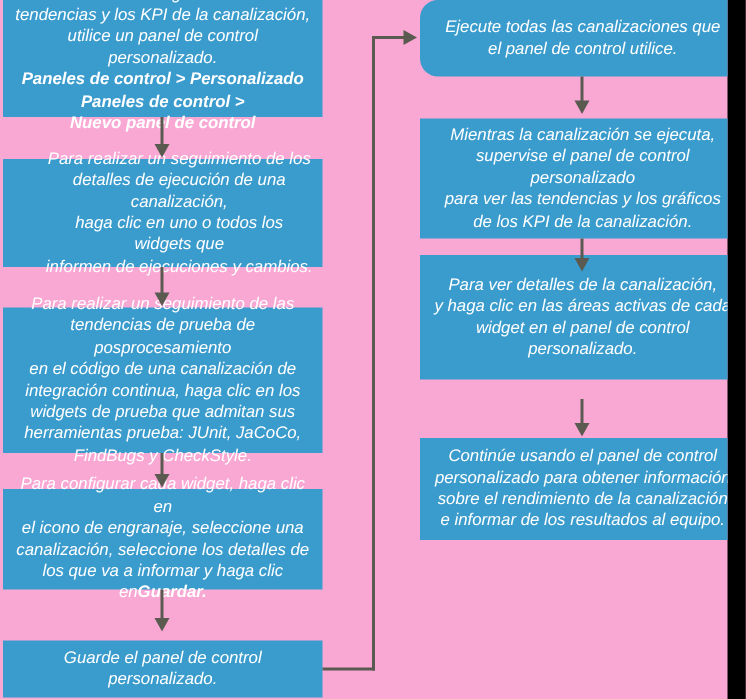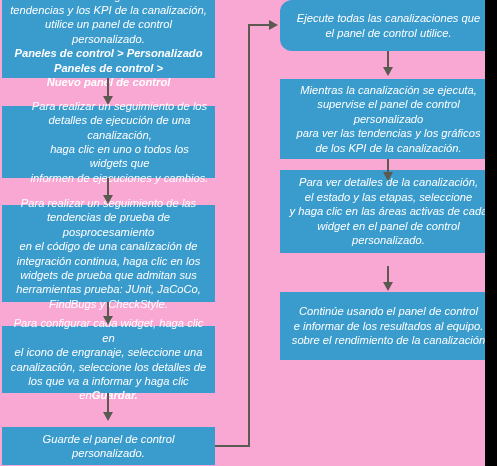--- a/index.html
+++ b/index.html
@@ -123,31 +123,31 @@
         <div>Mientras la canalización se ejecuta,</div>
         <div>supervise el panel de control personalizado</div>
         <div>para ver las tendencias y los gráficos</div>
         <div>de los KPI de la canalización.</div>
       </div>
   </div>
 
   <div class="node" style="left:280px; top:170px; width:217px; height:83px;">
     <div class="txt">
         <div>Para ver detalles de la canalización,</div>
-        <div>el estado y las etapas, seleccione</div>
         <div>y haga clic en las áreas activas de cada</div>
         <div>widget en el panel de control personalizado.</div>
       </div>
   </div>
 
   <div class="node" style="left:280px; top:292px; width:217px; height:68px;">
     <div class="txt">
         <div>Continúe usando el panel de control</div>
+        <div>personalizado para obtener información</div>
+        <div>sobre el rendimiento de la canalización</div>
         <div>e informar de los resultados al equipo.</div>
-        <div>sobre el rendimiento de la canalización</div>
       </div>
   </div>
 
   <div class="conn vline" style="left:107px; top:78px; width:2px; height:19px;"></div>
   <div class="arrow-down" style="left:103px; top:96px;"></div>
 
   <div class="conn vline" style="left:107px; top:178px; width:2px; height:18px;"></div>
   <div class="arrow-down" style="left:103px; top:195px;"></div>
 
   <div class="conn vline" style="left:107px; top:302px; width:2px; height:15px;"></div>

